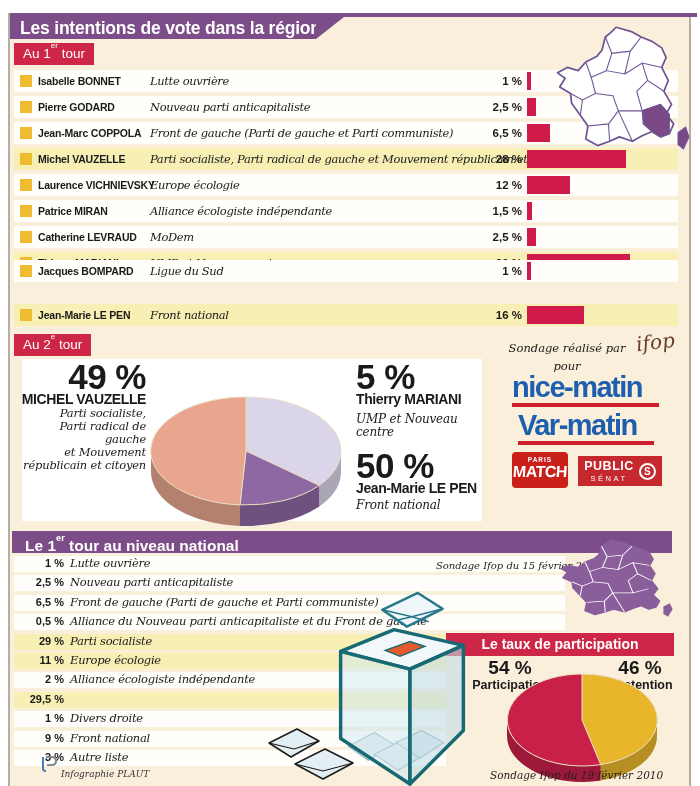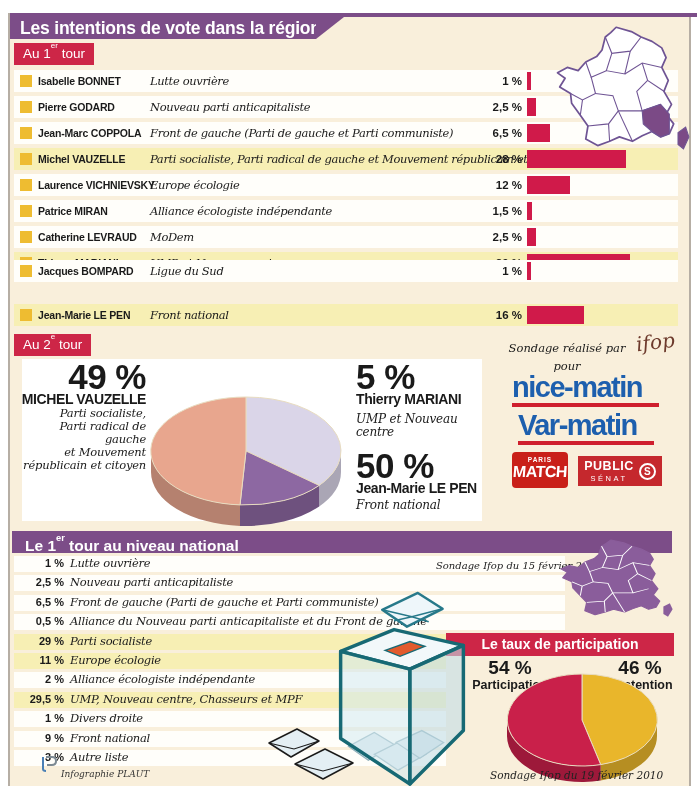--- a/index.html
+++ b/index.html
@@ -239,21 +239,20 @@
       <div class="nrow hl" style="top: 653px; width: 432px;">
         <span class="npct">11 %</span>
         <span class="nparty">Europe écologie</span>
       </div>
       <div class="nrow" style="top: 672px; width: 432px;">
         <span class="npct">2 %</span>
         <span class="nparty">Alliance écologiste indépendante</span>
       </div>
       <div class="nrow hl" style="top: 692px; width: 432px;">
         <span class="npct">29,5 %</span>
-        <span class="nparty">UMP, Nouveau centre, Chasseurs et MPF</span>
       </div>
       <div class="nrow" style="top: 711px; width: 432px;">
         <span class="npct">1 %</span>
         <span class="nparty">Divers droite</span>
       </div>
       <div class="nrow" style="top: 731px; width: 432px;">
         <span class="npct">9 %</span>
         <span class="nparty">Front national</span>
       </div>
       <div class="nrow" style="top: 750px; width: 432px;">

